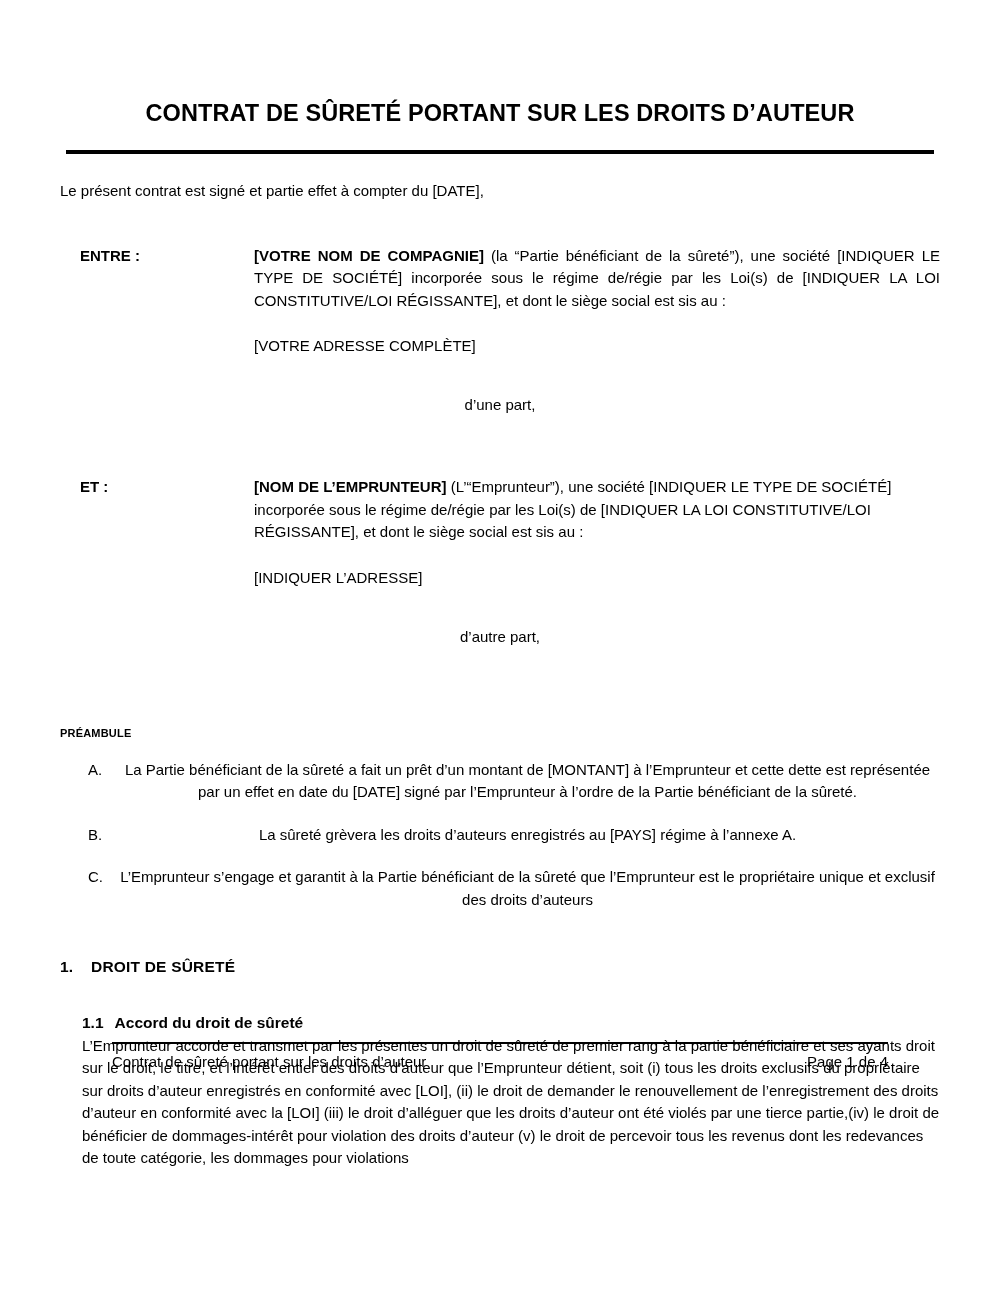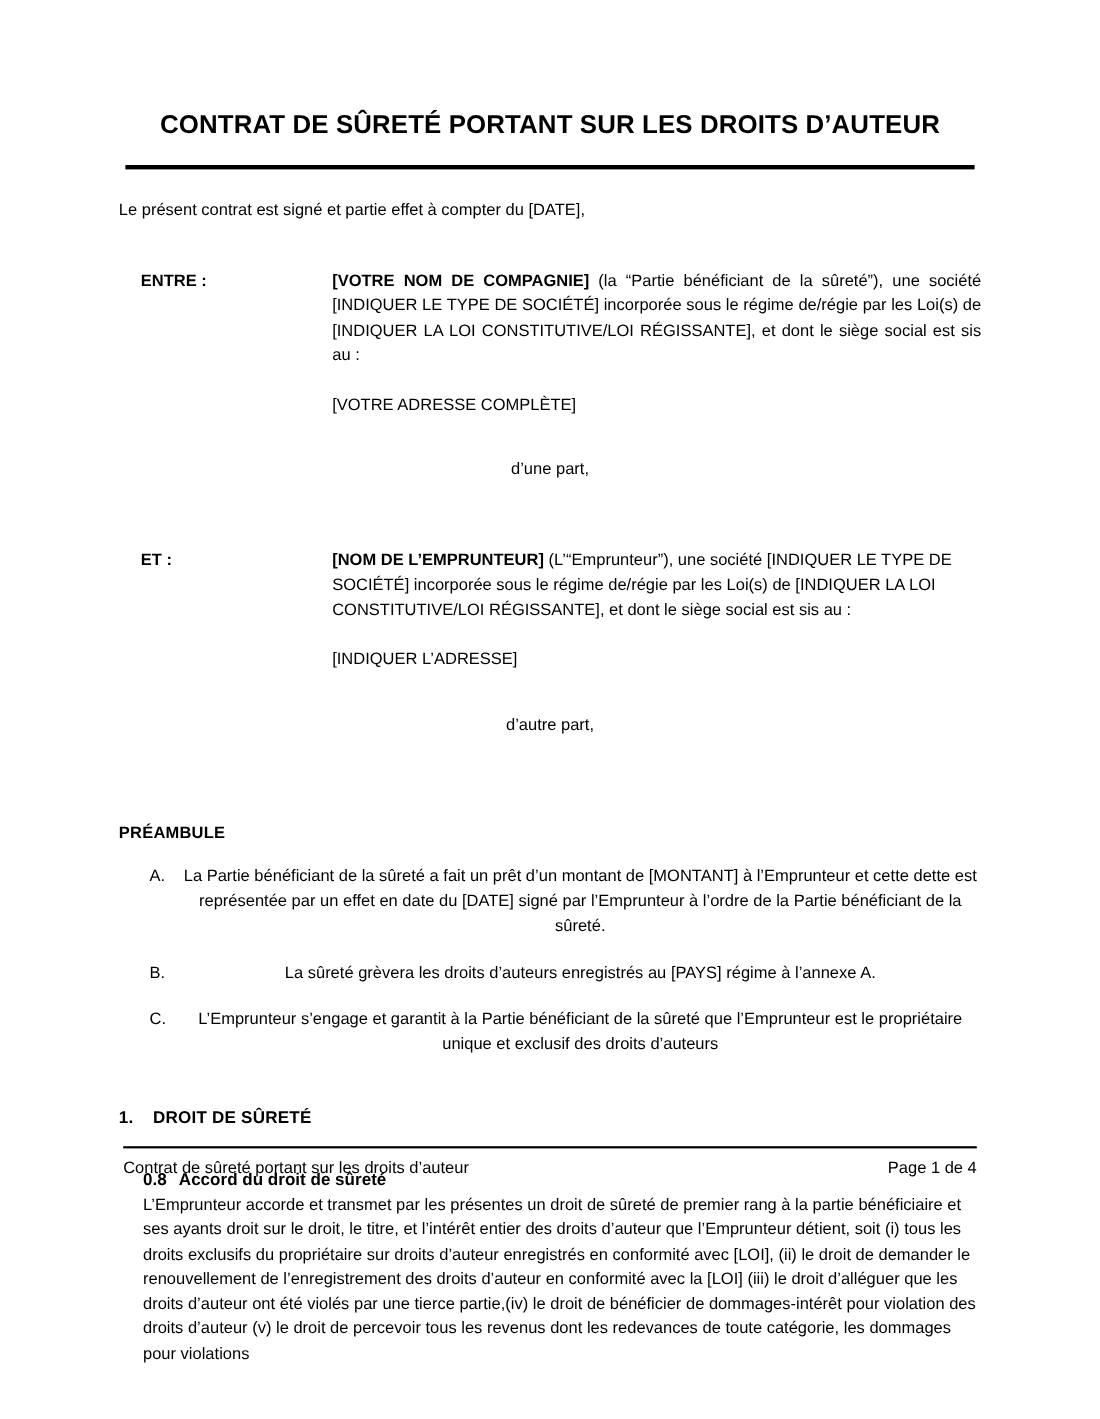--- a/index.html
+++ b/index.html
@@ -15,21 +15,21 @@
     font-family: "Liberation Sans", sans-serif;
     color: #000000;
     -webkit-font-smoothing: antialiased;
   }
   .page {
     position: absolute;
     left: 0; top: 0;
     width: 1000px;
     height: 1106px;
     box-sizing: border-box;
-    padding: 0 108px;
+    padding: 0 60px;
   }
 
   
   .doc-title {
     margin: 0;
     padding-top: 98px;
     font-size: 23.5px;
     font-weight: bold;
     text-align: center;
     line-height: 1.32;
@@ -86,21 +86,21 @@
     font-size: 15px;
     line-height: 1.5;
   }
   .side-note-1 { padding-top: 36px; }
   .side-note-2 { padding-top: 37px; }
 
   
   .preamble-heading {
     margin: 0;
     padding-top: 78px;
-    font-size: 15px;
+    font-size: 11px;
     font-weight: bold;
     letter-spacing: 0.2px;
   }
   .lettered {
     display: flex;
     align-items: flex-start;
     font-size: 15px;
     line-height: 1.5;
     padding-top: 20px;
   }
@@ -213,21 +213,21 @@
     <div class="content">L’Emprunteur s’engage et garantit à la Partie bénéficiant de la sûreté que l’Emprunteur est le propriétaire unique et exclusif des droits d’auteurs</div>
   </div>
 
 
   <h2 class="section-heading">
     <span class="num">1.</span>
     <span>DROIT DE SÛRETÉ</span>
   </h2>
 
   <div class="subsection">
-    <p class="subsection-heading"><span class="sub-num">0.8</span><span>Accord du droit de sûreté</span></p>
+    <p class="subsection-heading"><span class="sub-num">1.1</span><span>Accord du droit de sûreté</span></p>
     <p class="subsection-body">L’Emprunteur accorde et transmet par les présentes un droit de sûreté de premier rang à la partie bénéficiaire et ses ayants droit sur le droit, le titre, et l’intérêt entier des droits d’auteur que l’Emprunteur détient, soit (i) tous les droits exclusifs du propriétaire sur droits d’auteur enregistrés en conformité avec [LOI], (ii) le droit de demander le renouvellement de l’enregistrement des droits d’auteur en conformité avec la [LOI] (iii) le droit d’alléguer que les droits d’auteur ont été violés par une tierce partie,(iv) le droit de bénéficier de dommages-intérêt pour violation des droits d’auteur (v) le droit de percevoir tous les revenus dont les redevances de toute catégorie, les dommages pour violations</p>
   </div>
 
   <div class="footer">
     <div class="rule-footer"></div>
     <div class="footer-row">
       <span>Contrat de sûreté portant sur les droits d’auteur</span>
       <span>Page 1 de 4</span>
     </div>
   </div>

